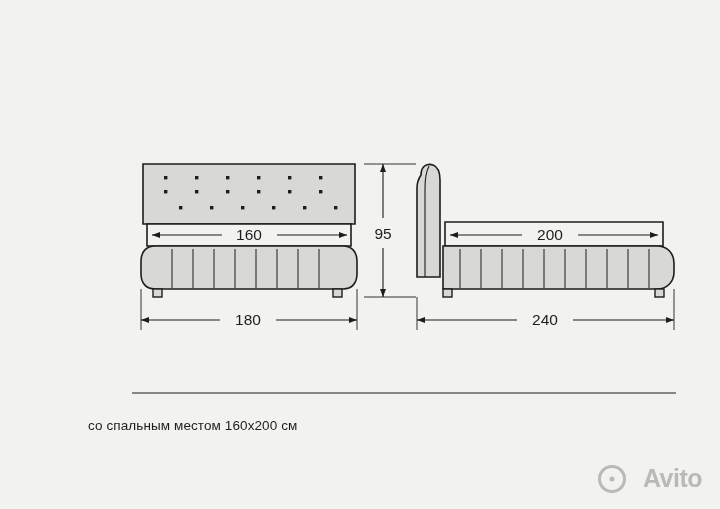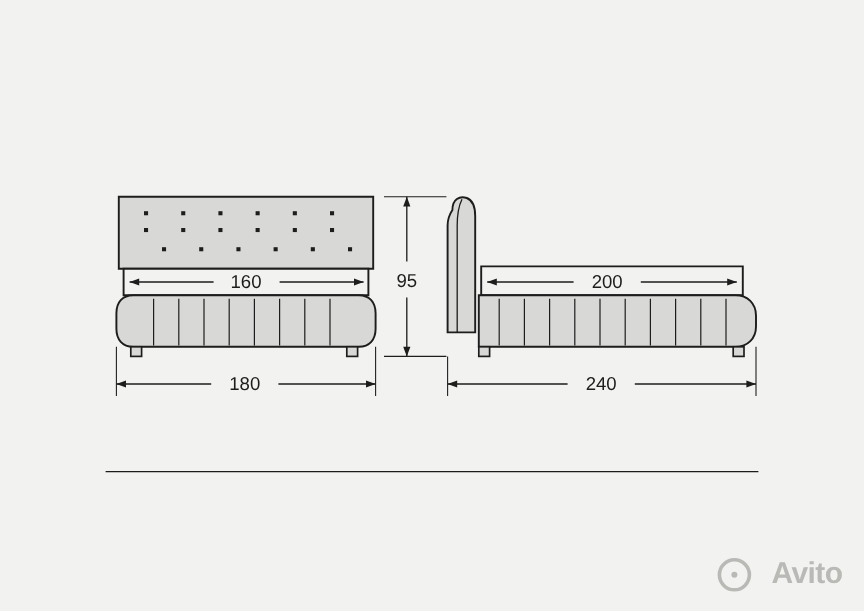--- a/index.html
+++ b/index.html
@@ -4,21 +4,21 @@
 <style>
   html,body{margin:0;padding:0;}
   body{
     width:720px;height:509px;
     background:#f2f2f0;
     font-family:"Liberation Sans", sans-serif;
     overflow:hidden;
     position:relative;
   }
   #stage{
-    position:absolute;left:0;top:0;width:578px;height:509px;
+    position:absolute;left:0;top:0;width:578px;height:509px;padding-left:44px;
   }
   svg{display:block;}
   .cap{
     position:absolute;
     left:88px;
     top:416px;
     width:560px;
     font-size:13.5px;
     line-height:19px;
     color:#1d1d1d;
@@ -171,18 +171,19 @@
       <path d="M630,320 L622,317 L622,323 Z" fill="#1d1d1d"></path>
       <text x="501" y="325" text-anchor="middle" font-family="Liberation Sans, sans-serif" font-size="15.5" fill="#1d1d1d">240</text>
     </g>
   </g>
 
   <line x1="88" y1="393" x2="632" y2="393" stroke="#1d1d1d" stroke-width="1"></line>
 </svg>
 </div>
 
 <div class="cap">
+  <div>со спальным местом 160х200 см</div>
 </div>
 
 <div class="wm">
   <span class="ring"></span>
   <span>Avito</span>
 </div>
 
 </body></html>

